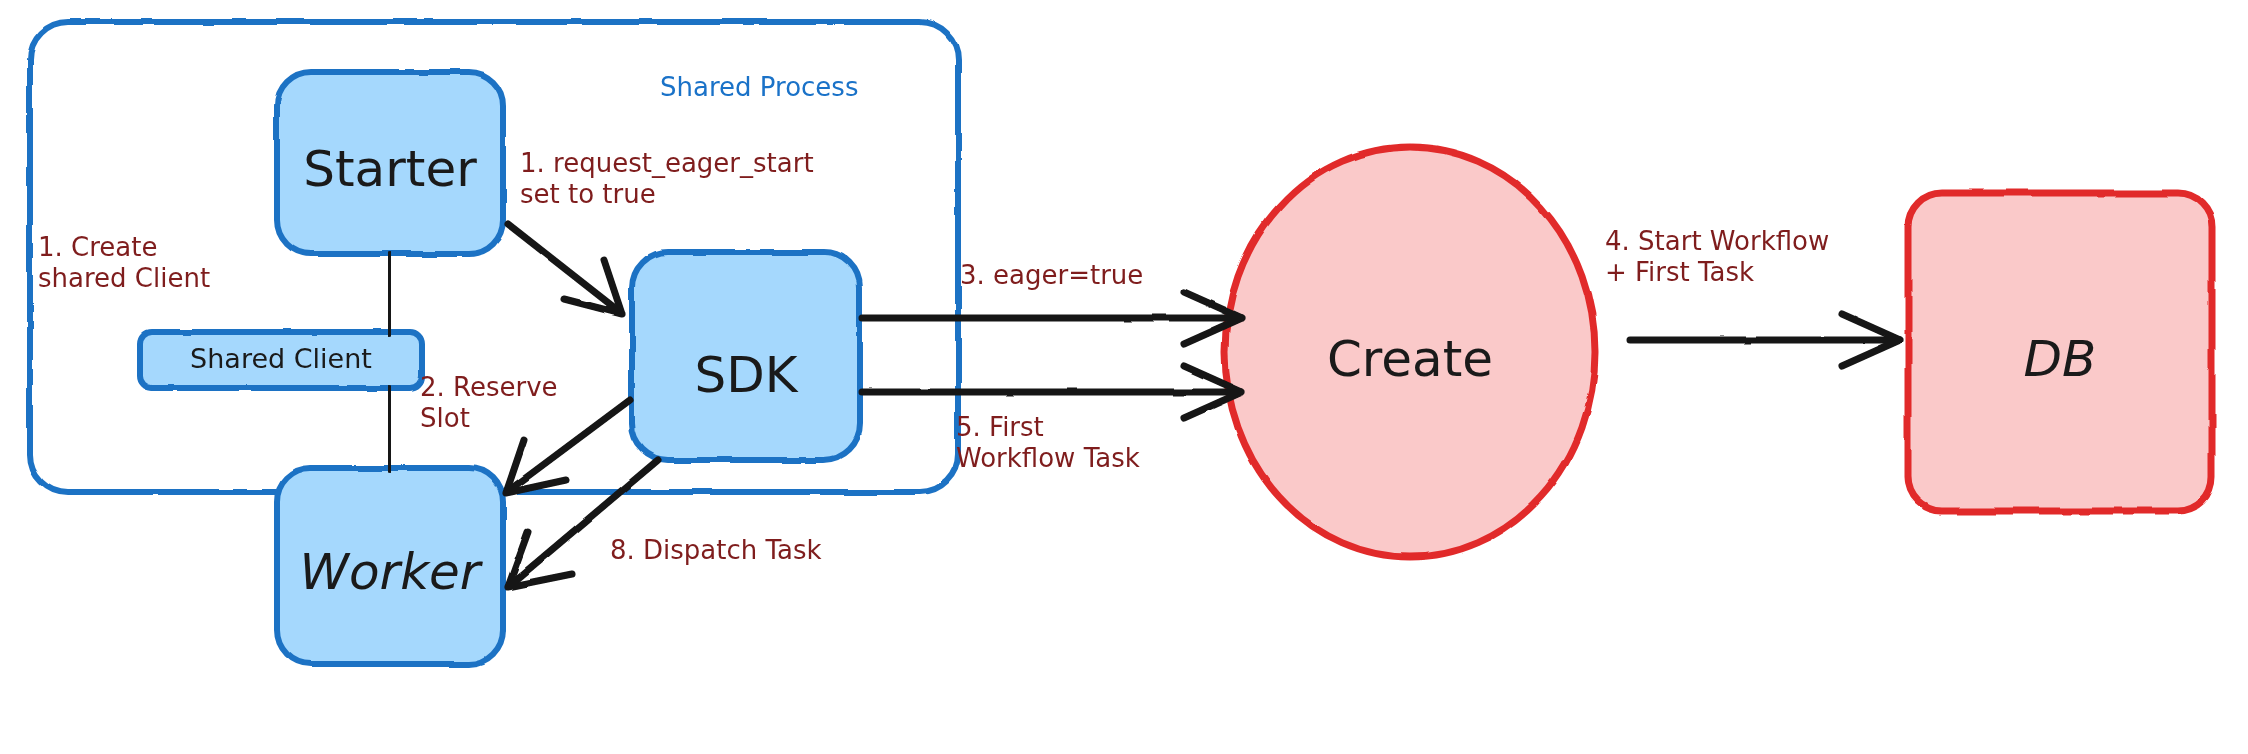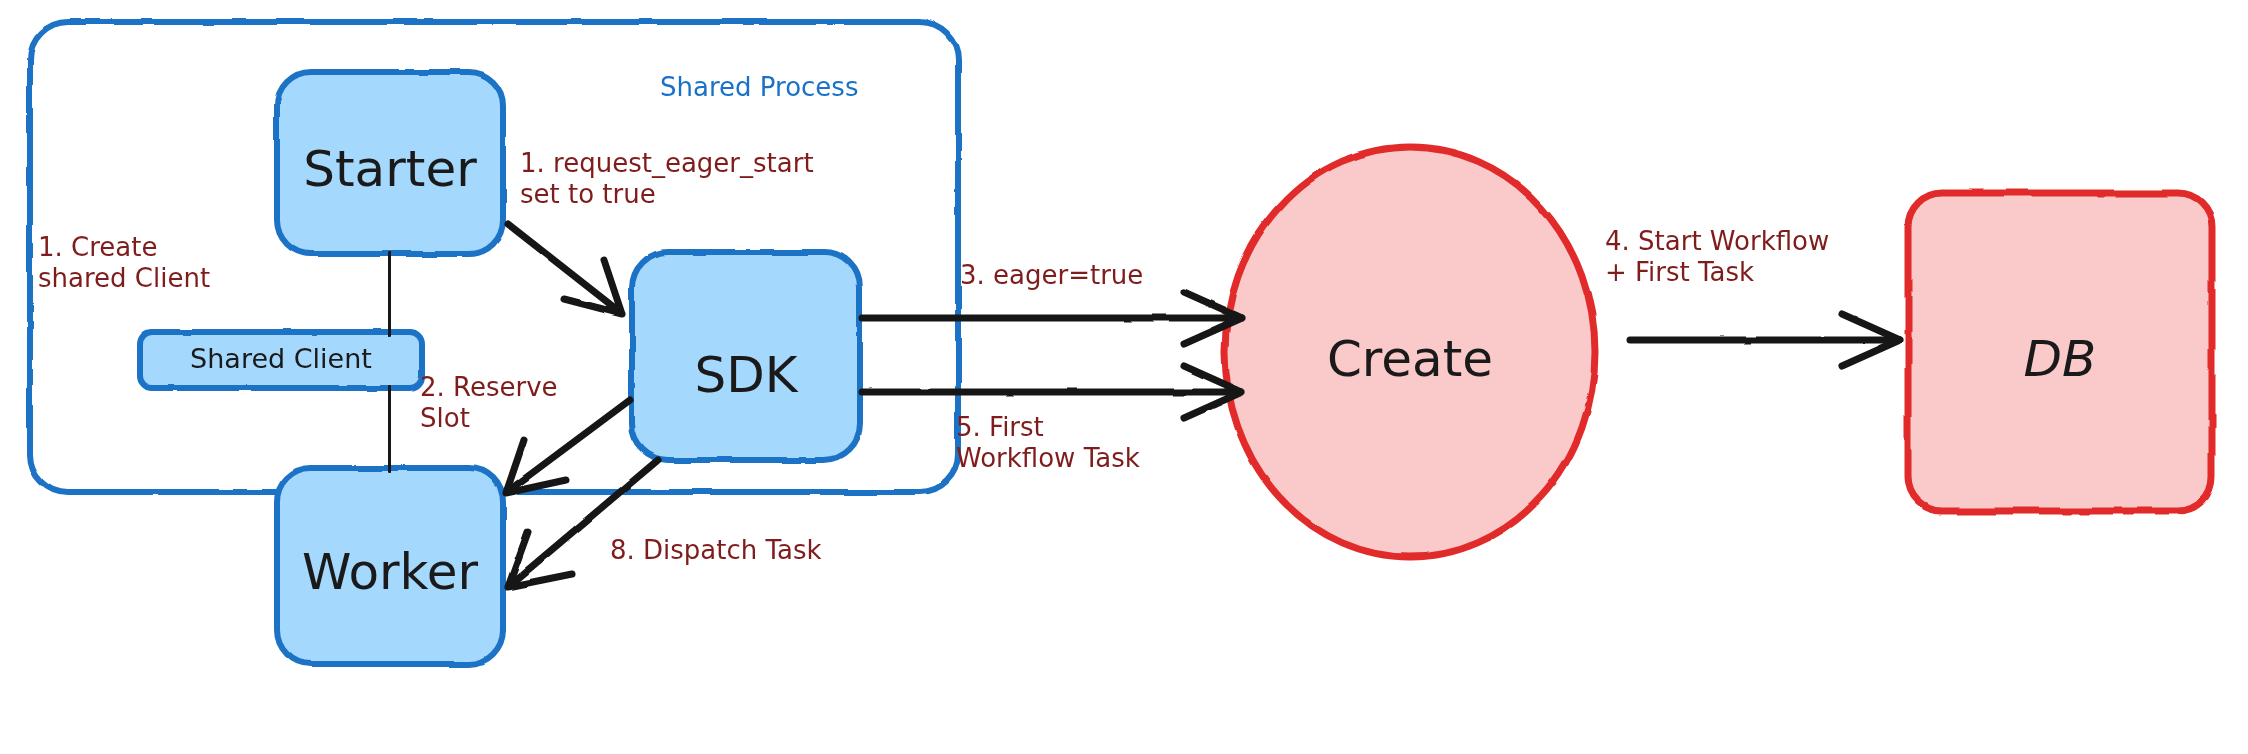--- a/index.html
+++ b/index.html
@@ -129,21 +129,21 @@
     <path d="M 1900 340 L 1842 314 M 1900 340 L 1842 366" stroke="#141414" stroke-width="7" fill="none" stroke-linecap="round"></path>
   </g>
 </svg>
 
 <div class="group-label" style="left:660px; top:72px;">Shared Process</div>
 
 <div class="node-label big" style="left:277px; top:140px; width:226px;">Starter</div>
 
 <div class="node-label med" style="left:140px; top:343px; width:282px;">Shared Client</div>
 
-<div class="node-label big" style="left:277px; top:543px; width:226px;">Worker</div>
+<div class="node-label big" style="left:277px; top:543px; width:226px;font-style:italic;">Worker</div>
 
 <div class="node-label big" style="left:632px; top:346px; width:228px;">SDK</div>
 
 <div class="node-label big" style="left:1280px; top:330px; width:260px;">Create</div>
 
 <div class="node-label big" style="left:1908px; top:330px; width:304px;font-style:italic;">DB</div>
 
 <div class="edge-label" style="left:38px; top:232px; width:250px;">1. Create
 shared Client</div>
 

